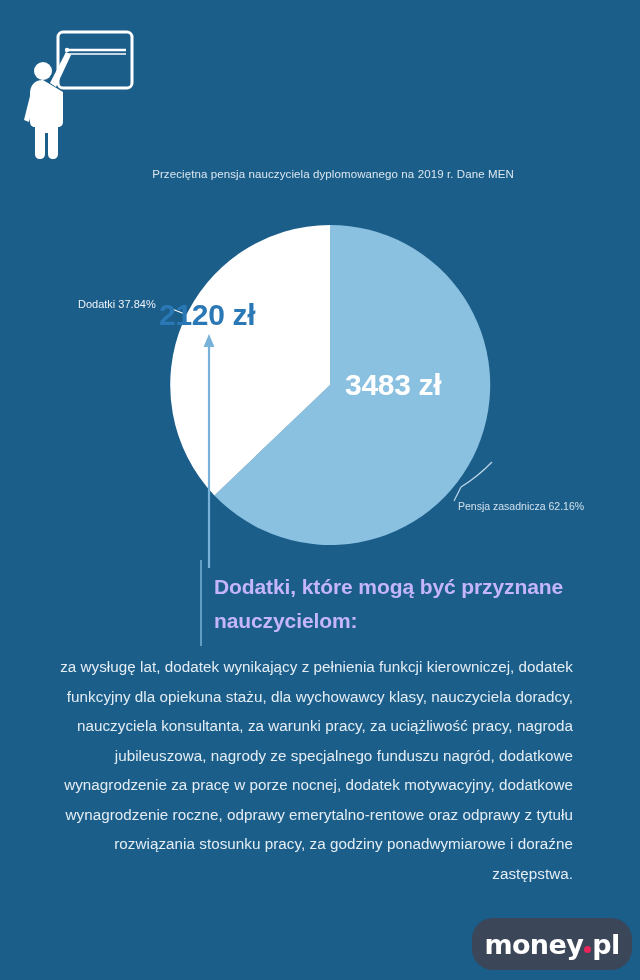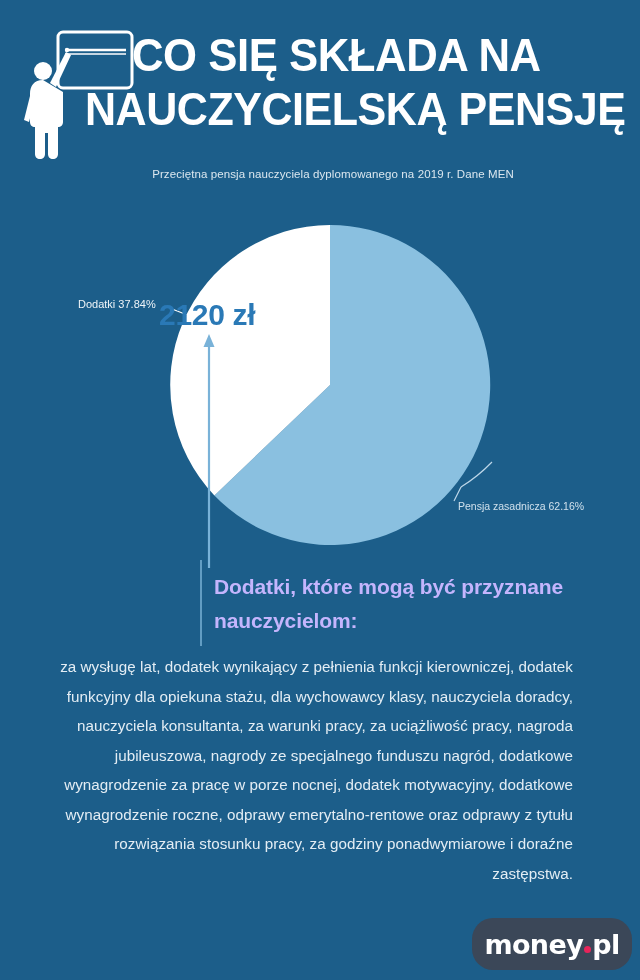--- a/index.html
+++ b/index.html
@@ -207,24 +207,20 @@
 
       <circle cx="27" cy="45" r="9" fill="#ffffff"></circle>
 
       <path d="M27 54 C18 54 14 60 14 68 L14 96 C14 99 16 101 19 101 L19 128 C19 131 21 133 24 133 C27 133 29 131 29 128 L29 107 L32 107 L32 128 C32 131 34 133 37 133 C40 133 42 131 42 128 L42 101 C45 101 47 99 47 96 L47 70 L47 66" fill="#ffffff"></path>
 
       <path d="M34 57 L50 26 L55 29 L40 61 Z" fill="#ffffff"></path>
 
       <path d="M16 62 L8 94 L13 96 L21 66 Z" fill="#ffffff"></path>
     </svg>
 
-    <div class="title-block">
-      <div class="title-line l1">CO SIĘ SKŁADA NA</div>
-      <div class="title-line l2">NAUCZYCIELSKĄ PENSJĘ</div>
-    </div>
 
     <div class="subtitle">Przeciętna pensja nauczyciela dyplomowanego na 2019 r. Dane MEN</div>
   </div>
 
   <div class="chart-area">
     <svg class="chart-svg" width="640" height="370" viewBox="0 0 640 370">
 
       <path d="M330 185 L330 25 A160 160 0 1 1 214.4 295.4 Z" fill="#8ac0e0"></path>
 
       <path d="M330 185 L214.4 295.4 A160 160 0 0 1 330 25 Z" fill="#ffffff"></path>
@@ -232,20 +228,21 @@
       <path d="M172 109 L190 116" stroke="#ffffff" stroke-width="1.1" fill="none"></path>
 
       <path d="M454 301 L461 287 M461 287 A160 160 0 0 0 492 262" stroke="#bcd6e8" stroke-width="1.2" fill="none"></path>
 
       <line x1="209" y1="142" x2="209" y2="368" stroke="#79b2d8" stroke-width="2.2"></line>
       <path d="M209 134 L203.5 147 L214.5 147 Z" fill="#79b2d8"></path>
     </svg>
 
     <div class="pie-label-left">Dodatki 37.84%</div>
     <div class="pie-value-left">2120 zł</div>
+    <div class="pie-value-right">3483 zł</div>
     <div class="pie-label-right">Pensja zasadnicza 62.16%</div>
   </div>
 
   <div class="body-section">
     <div class="section-rule"></div>
     <div class="section-heading">Dodatki, które mogą być przyznane nauczycielom:</div>
     <div class="body-copy">za wysługę lat, dodatek wynikający z pełnienia funkcji kierowniczej, dodatek funkcyjny dla opiekuna stażu, dla wychowawcy klasy, nauczyciela doradcy, nauczyciela konsultanta, za warunki pracy, za uciążliwość pracy, nagroda jubileuszowa, nagrody ze specjalnego funduszu nagród, dodatkowe wynagrodzenie za pracę w porze nocnej, dodatek motywacyjny, dodatkowe wynagrodzenie roczne, odprawy emerytalno-rentowe oraz odprawy z tytułu rozwiązania stosunku pracy, za godziny ponadwymiarowe i doraźne zastępstwa.</div>
   </div>
 
   <div class="logo">

